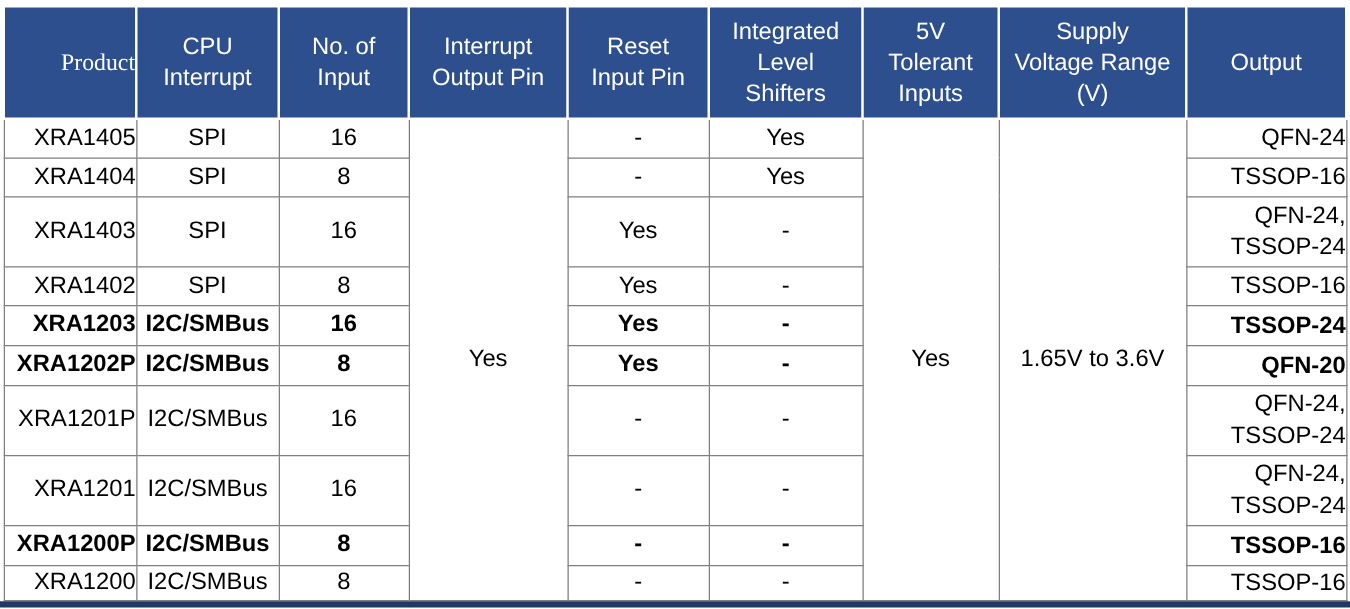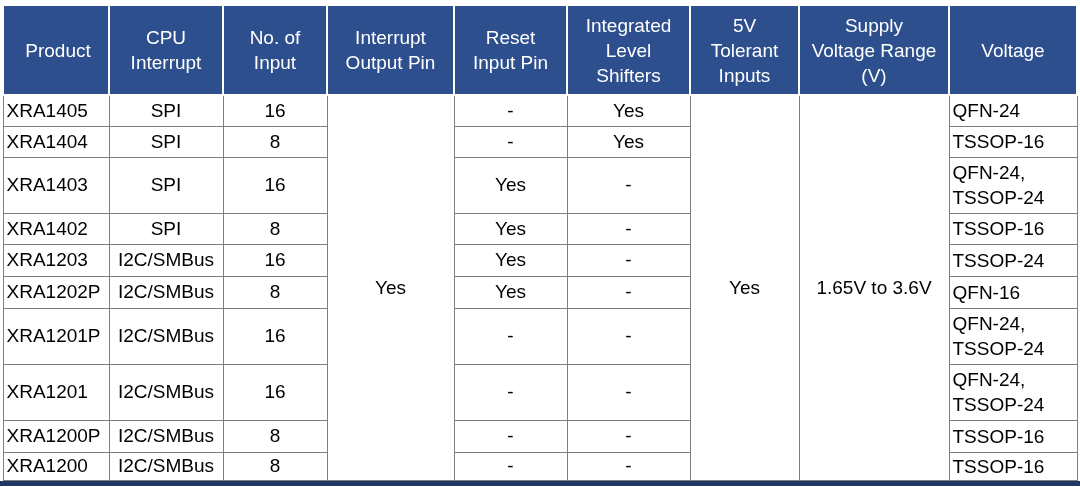--- a/index.html
+++ b/index.html
@@ -36,45 +36,46 @@
     font-size: 19px;
     font-weight: 400;
     text-align: center;
     vertical-align: middle;
     border: 2px solid #ffffff;
     padding: 0;
     line-height: 25px;
     white-space: pre-line;
   }
   th.left {
-    text-align: center;
+    text-align: right;
     padding-left: 4px;
+    font-family: Liberation Serif, serif;
   }
   td {
     border: 1px solid var(--grid-line);
     color: var(--body-text);
     font-size: 19px;
     text-align: center;
     vertical-align: middle;
     padding: 0;
     line-height: 24px;
     background: #ffffff;
   }
   td.left {
-    text-align: left;
+    text-align: right;
     padding-left: 3px;
   }
   td.pkg {
     white-space: pre-line;
     line-height: 25px;
   }
   tr.hdr  { height: 90px; }
   tr.h28  { height: 28px; margin-top: 25px; }
   tr.h31  { height: 31px; }
-  tr.h32  { height: 32px; }
+  tr.h32  { height: 32px; font-weight: bold; }
   tr.h56  { height: 56px; }
   .bottom-bar {
     position: absolute;
     left: 0; top: 481px;
     width: 1080px; height: 5px;
     background: var(--bottom-bar);
   }
 </style>
 </head>
 <body>
@@ -105,21 +106,21 @@
 Input Pin</th>
         <th>Integrated
 Level
 Shifters</th>
         <th>5V
 Tolerant
 Inputs</th>
         <th>Supply
 Voltage Range
 (V)</th>
-        <th>Voltage</th>
+        <th>Output</th>
       </tr>
     </thead>
     <tbody>
       <tr class="h31">
         <td class="left">XRA1405</td>
         <td>SPI</td>
         <td>16</td>
         <td rowspan="10">Yes</td>
         <td>-</td>
         <td>Yes</td>
@@ -159,21 +160,21 @@
         <td>Yes</td>
         <td>-</td>
         <td class="left pkg">TSSOP-24</td>
       </tr>
       <tr class="h32">
         <td class="left">XRA1202P</td>
         <td>I2C/SMBus</td>
         <td>8</td>
         <td>Yes</td>
         <td>-</td>
-        <td class="left pkg">QFN-16</td>
+        <td class="left pkg">QFN-20</td>
       </tr>
       <tr class="h56">
         <td class="left">XRA1201P</td>
         <td>I2C/SMBus</td>
         <td>16</td>
         <td>-</td>
         <td>-</td>
         <td class="left pkg">QFN-24,
 TSSOP-24</td>
       </tr>

